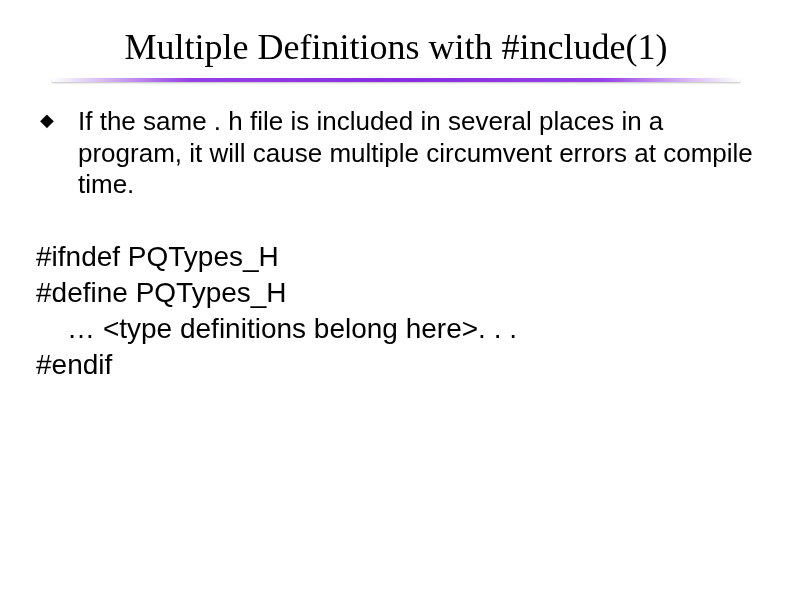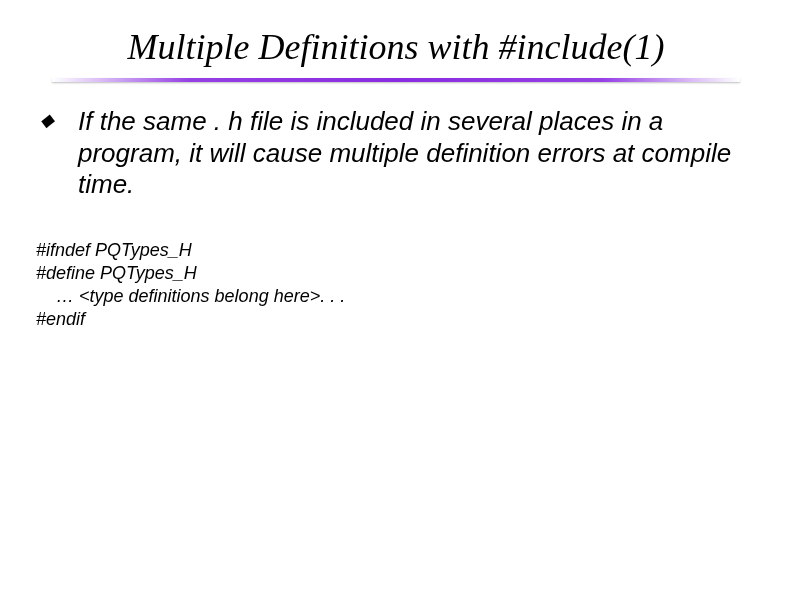--- a/index.html
+++ b/index.html
@@ -10,21 +10,20 @@
     background: #ffffff;
     font-family: "Times New Roman", Times, serif;
     color: #000000;
     overflow: hidden;
   }
   .slide {
     position: relative;
     width: 792px;
     height: 534px;
     box-sizing: border-box;
-    font-style: italic;
   }
   .title {
     font-size: 36px;
     text-align: center;
     padding-top: 26px;
     margin: 0;
     font-weight: normal;
   }
   .title-underline {
     margin: 10px 52px 0 52px;
@@ -56,36 +55,36 @@
   ul.bullets > li::before {
     content: "◆";
     position: absolute;
     left: 4px;
     top: 4px;
     font-size: 18px;
     color: #000000;
   }
   .code-block {
     font-family: Arial, Helvetica, sans-serif;
-    font-size: 18px;
+    font-size: 28px;
     line-height: 1.28;
     padding: 34px 36px 0 36px;
     white-space: pre;
   }
 </style>
 </head>
 <body>
 <div class="slide">
 
   <h1 class="title">Multiple Definitions with #include(1)</h1>
   <div class="title-underline"></div>
 
   <div class="body">
     <ul class="bullets">
-      <li><span>If the same . h file is included in several places in a program, it will cause multiple definition errors at compile time.</span></li>
+      <li><span>If the same . h file is included in several places in a program, it will cause multiple circumvent errors at compile time.</span></li>
     </ul>
   </div>
 
   <div class="code-block">#ifndef PQTypes_H
 #define PQTypes_H
     … &lt;type definitions belong here&gt;. . .
 #endif</div>
 
 </div>
 

